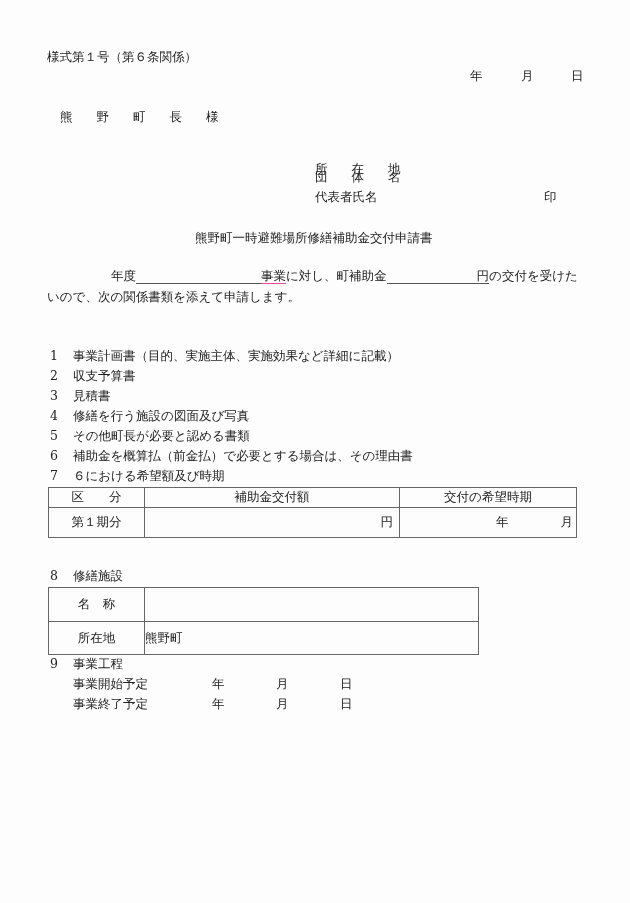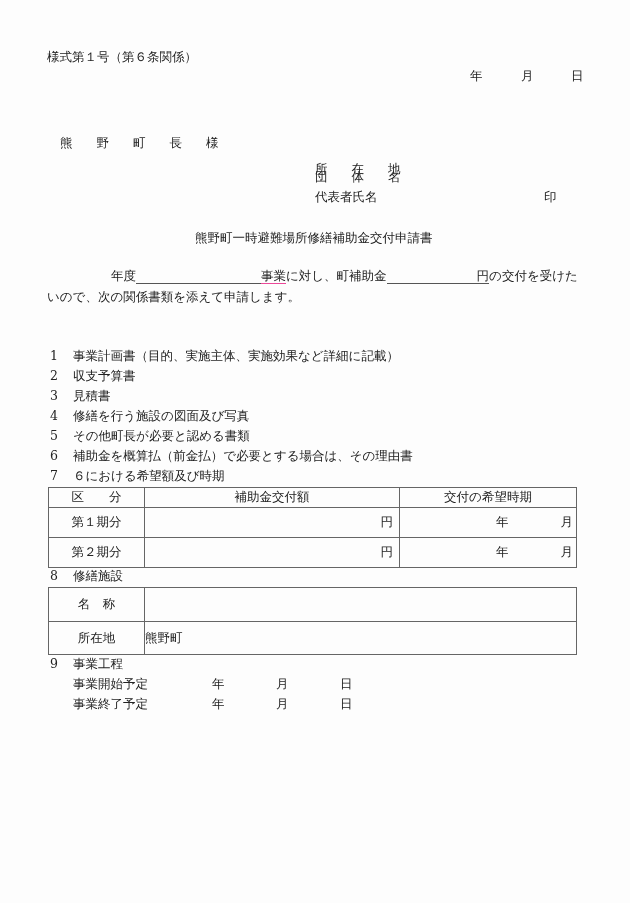--- a/index.html
+++ b/index.html
@@ -18,21 +18,21 @@
 </style>
 </head>
 <body>
 
 <div class="abs" style="left:47px;top:49px;">様式第１号（第６条関係）</div>
 
 <div class="abs" style="left:470px;top:68px;">年</div>
 <div class="abs" style="left:521px;top:68px;">月</div>
 <div class="abs" style="left:571px;top:68px;">日</div>
 
-<div class="abs spaced" style="left:60px;top:109px;margin-top:26px;">熊 野 町 長 様</div>
+<div class="abs spaced" style="left:60px;top:109px;">熊 野 町 長 様</div>
 
 <div class="abs spaced" style="left:315px;top:149px;margin-top:12px;">所 在 地</div>
 <div class="abs spaced" style="left:315px;top:169px;">団 体 名</div>
 <div class="abs" style="left:315px;top:189px;">代表者氏名</div>
 <div class="abs" style="left:544px;top:189px;">印</div>
 
 <div class="abs" style="left:195px;top:230px;">熊野町一時避難場所修繕補助金交付申請書</div>
 
 <div class="abs" style="left:111px;top:268px;">
   <span>年度</span><span class="uline" style="width:125px;"></span><span style="border-bottom:1px solid #ec4899;">事業</span><span>に対し、町補助金</span><span class="uline" style="width:90px;"></span><span style="border-bottom:1px solid #555;">円</span><span>の交付を受けた</span>
@@ -61,32 +61,27 @@
       <tr style="height:20px;">
     <td class="center" style="width:95px;">区　　分</td>
     <td class="center" style="width:254px;">補助金交付額</td>
     <td class="center">交付の希望時期</td>
   </tr>
   <tr style="height:30px;padding-left:38px;">
     <td class="center">第１期分</td>
     <td class="right" style="padding-right:6px;"><span>円</span></td>
     <td><span style="margin-left:96px;">年</span><span style="margin-left:52px;">月</span></td>
   </tr>
-  <tr style="height:30px;">
-    <td class="center">第２期分</td>
-    <td class="right" style="padding-right:6px;"><span>円</span></td>
-    <td><span style="margin-left:96px;">年</span><span style="margin-left:52px;">月</span></td>
-  </tr>
 </tbody>
   </table>
 
 <div class="abs" style="left:50px;top:568px;">8</div>
 <div class="abs" style="left:73px;top:568px;">修繕施設</div>
 
-<table class="grid" style="left:48px;top:587px;width:529px;">
+<table class="grid" style="left:48px;top:587px;width:431px;">
   <tbody>
       <tr style="height:34px;">
     <td class="center" style="width:95px;">名　称</td>
     <td style="padding-left:6px;"></td>
   </tr>
   <tr style="height:33px;">
     <td class="center">所在地</td>
     <td style="">熊野町</td>
   </tr>
 </tbody>

